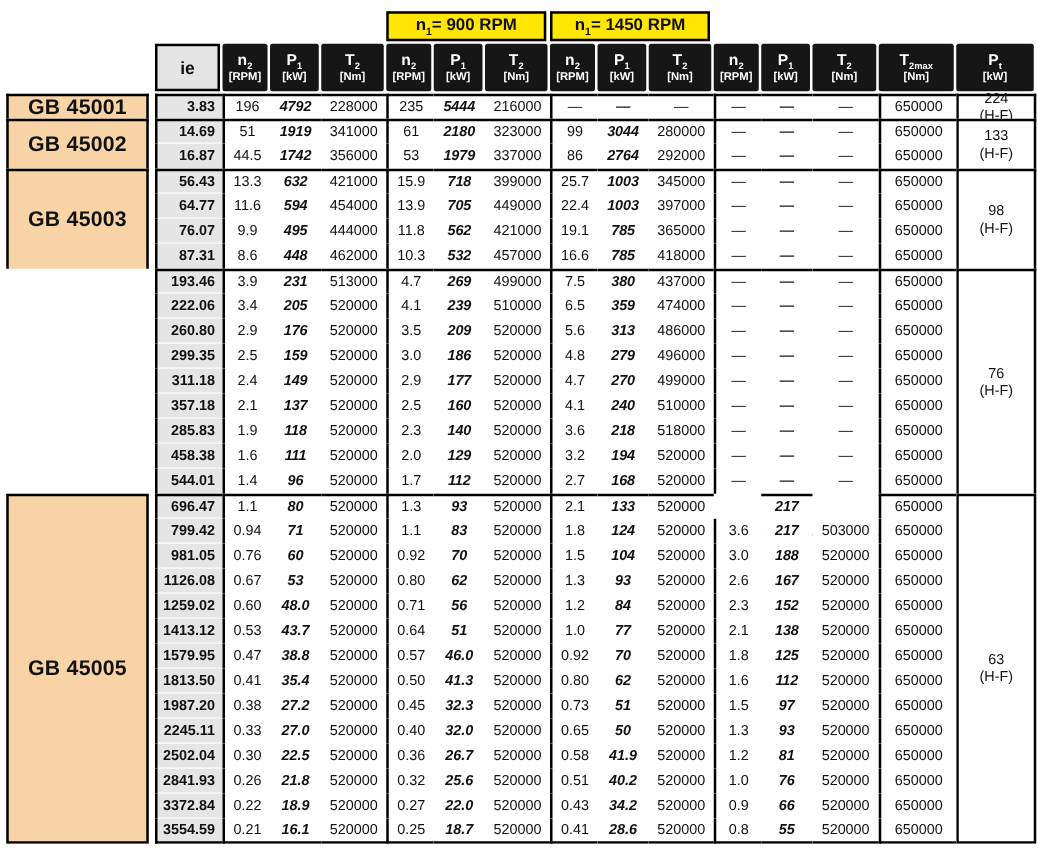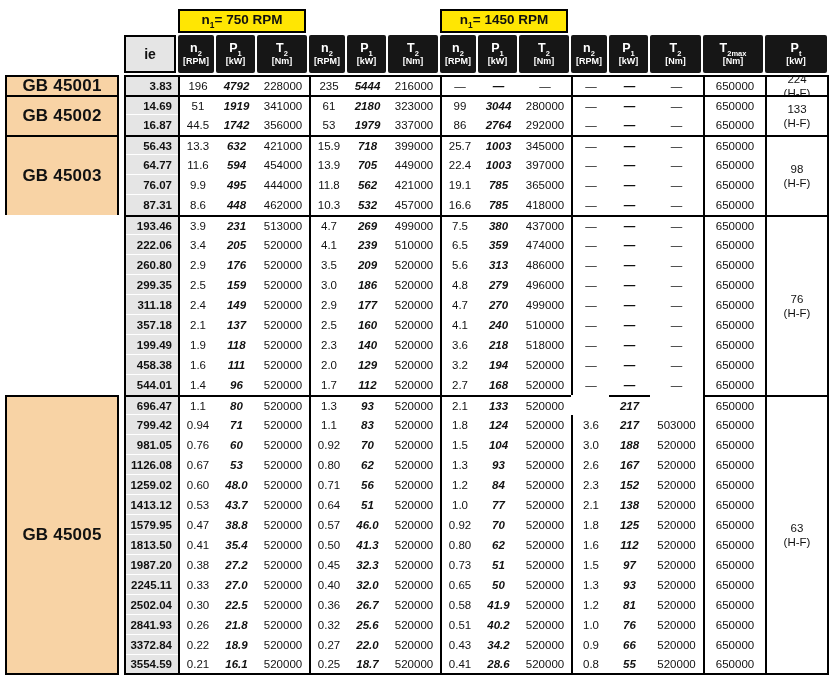--- a/index.html
+++ b/index.html
@@ -65,22 +65,22 @@
     display:flex;flex-direction:column;align-items:center;justify-content:center;
     font-size:11.5px;line-height:1.25;
     border-left:2px solid #000;border-right:2px solid #000;
   }
 </style>
 </head>
 <body>
 
 <div id="wrap">
   <div id="grid">
-      <div class="ybox" style="grid-area: 1 / 4 / auto / span 3;">
-        <span>n<sub>1</sub>= <b>750</b> RPM</span>
+      <div class="ybox" style="grid-area: 1 / 7 / auto / span 3;">
+        <span>n<sub>1</sub>= <b>900</b> RPM</span>
       </div>
       <div class="ybox" style="grid-area: 1 / 10 / auto / span 3;">
         <span>n<sub>1</sub>= <b>1450</b> RPM</span>
       </div>
       <div class="iehead" style="grid-area: 2 / 3;">ie</div>
       <div class="hcell" style="grid-area: 2 / 4;">
         <span class="sym">n<sub>2</sub></span>
         <span class="unit">[RPM]</span>
       </div>
       <div class="hcell" style="grid-area: 2 / 5;">
@@ -329,21 +329,21 @@
       <div class="c bl" style="grid-area: 15 / 7;">2.5</div>
       <div class="c p1" style="grid-area: 15 / 8;">160</div>
       <div class="c" style="grid-area: 15 / 9;">520000</div>
       <div class="c bl" style="grid-area: 15 / 10;">4.1</div>
       <div class="c p1" style="grid-area: 15 / 11;">240</div>
       <div class="c" style="grid-area: 15 / 12;">510000</div>
       <div class="c bl" style="grid-area: 15 / 13;">—</div>
       <div class="c p1" style="grid-area: 15 / 14;">—</div>
       <div class="c" style="grid-area: 15 / 15;">—</div>
       <div class="c bl" style="grid-area: 15 / 16;">650000</div>
-      <div class="c ie iesep" style="grid-area: 16 / 3;">199.49</div>
+      <div class="c ie iesep" style="grid-area: 16 / 3;">285.83</div>
       <div class="c bl" style="grid-area: 16 / 4;">1.9</div>
       <div class="c p1" style="grid-area: 16 / 5;">118</div>
       <div class="c" style="grid-area: 16 / 6;">520000</div>
       <div class="c bl" style="grid-area: 16 / 7;">2.3</div>
       <div class="c p1" style="grid-area: 16 / 8;">140</div>
       <div class="c" style="grid-area: 16 / 9;">520000</div>
       <div class="c bl" style="grid-area: 16 / 10;">3.6</div>
       <div class="c p1" style="grid-area: 16 / 11;">218</div>
       <div class="c" style="grid-area: 16 / 12;">518000</div>
       <div class="c bl" style="grid-area: 16 / 13;">—</div>

